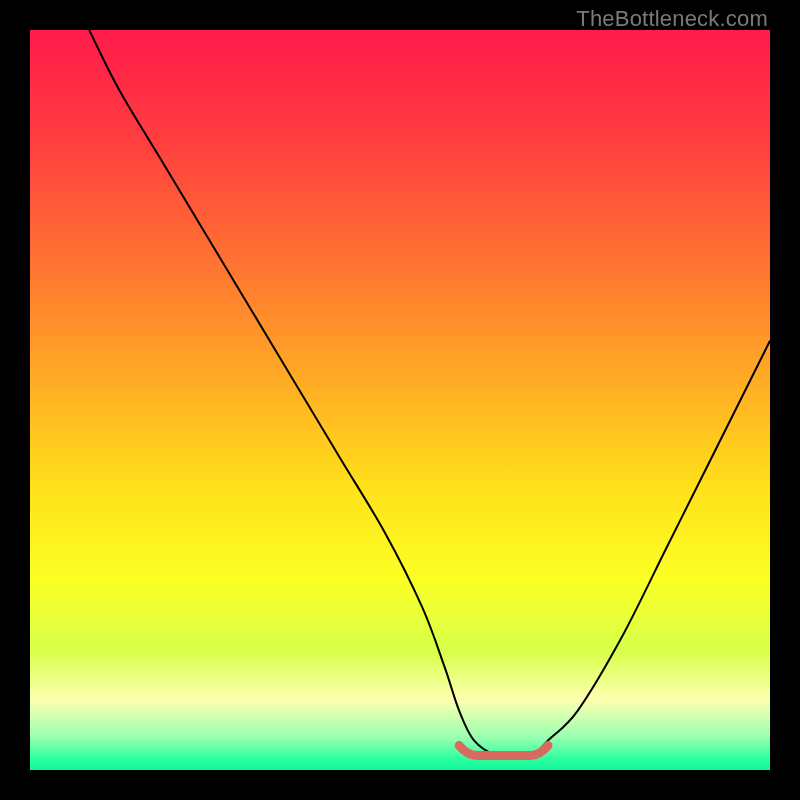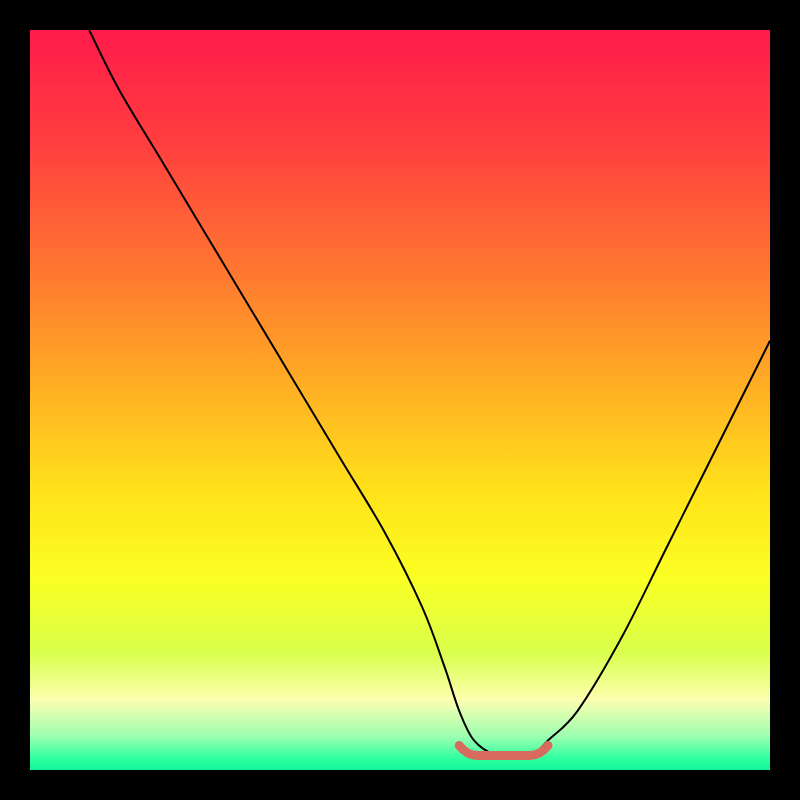--- a/index.html
+++ b/index.html
@@ -40,20 +40,21 @@
     color: #7a7a7a;
     font-size: 22px;
     font-weight: 500;
     letter-spacing: 0.2px;
   }
 </style>
 </head>
 <body>
 
 <div class="frame">
+  <div class="watermark">TheBottleneck.com</div>
 
   <div class="plot-area">
     <svg class="gradient-bg" viewBox="0 0 740 740" preserveAspectRatio="none">
       <defs>
         <linearGradient id="bgGrad" x1="0" y1="0" x2="0" y2="1">
             <stop offset="0%" stop-color="#ff1b4b"></stop>
             <stop offset="15%" stop-color="#ff3e3f"></stop>
             <stop offset="32%" stop-color="#ff7531"></stop>
             <stop offset="48%" stop-color="#ffae24"></stop>
             <stop offset="62%" stop-color="#ffe11a"></stop>

